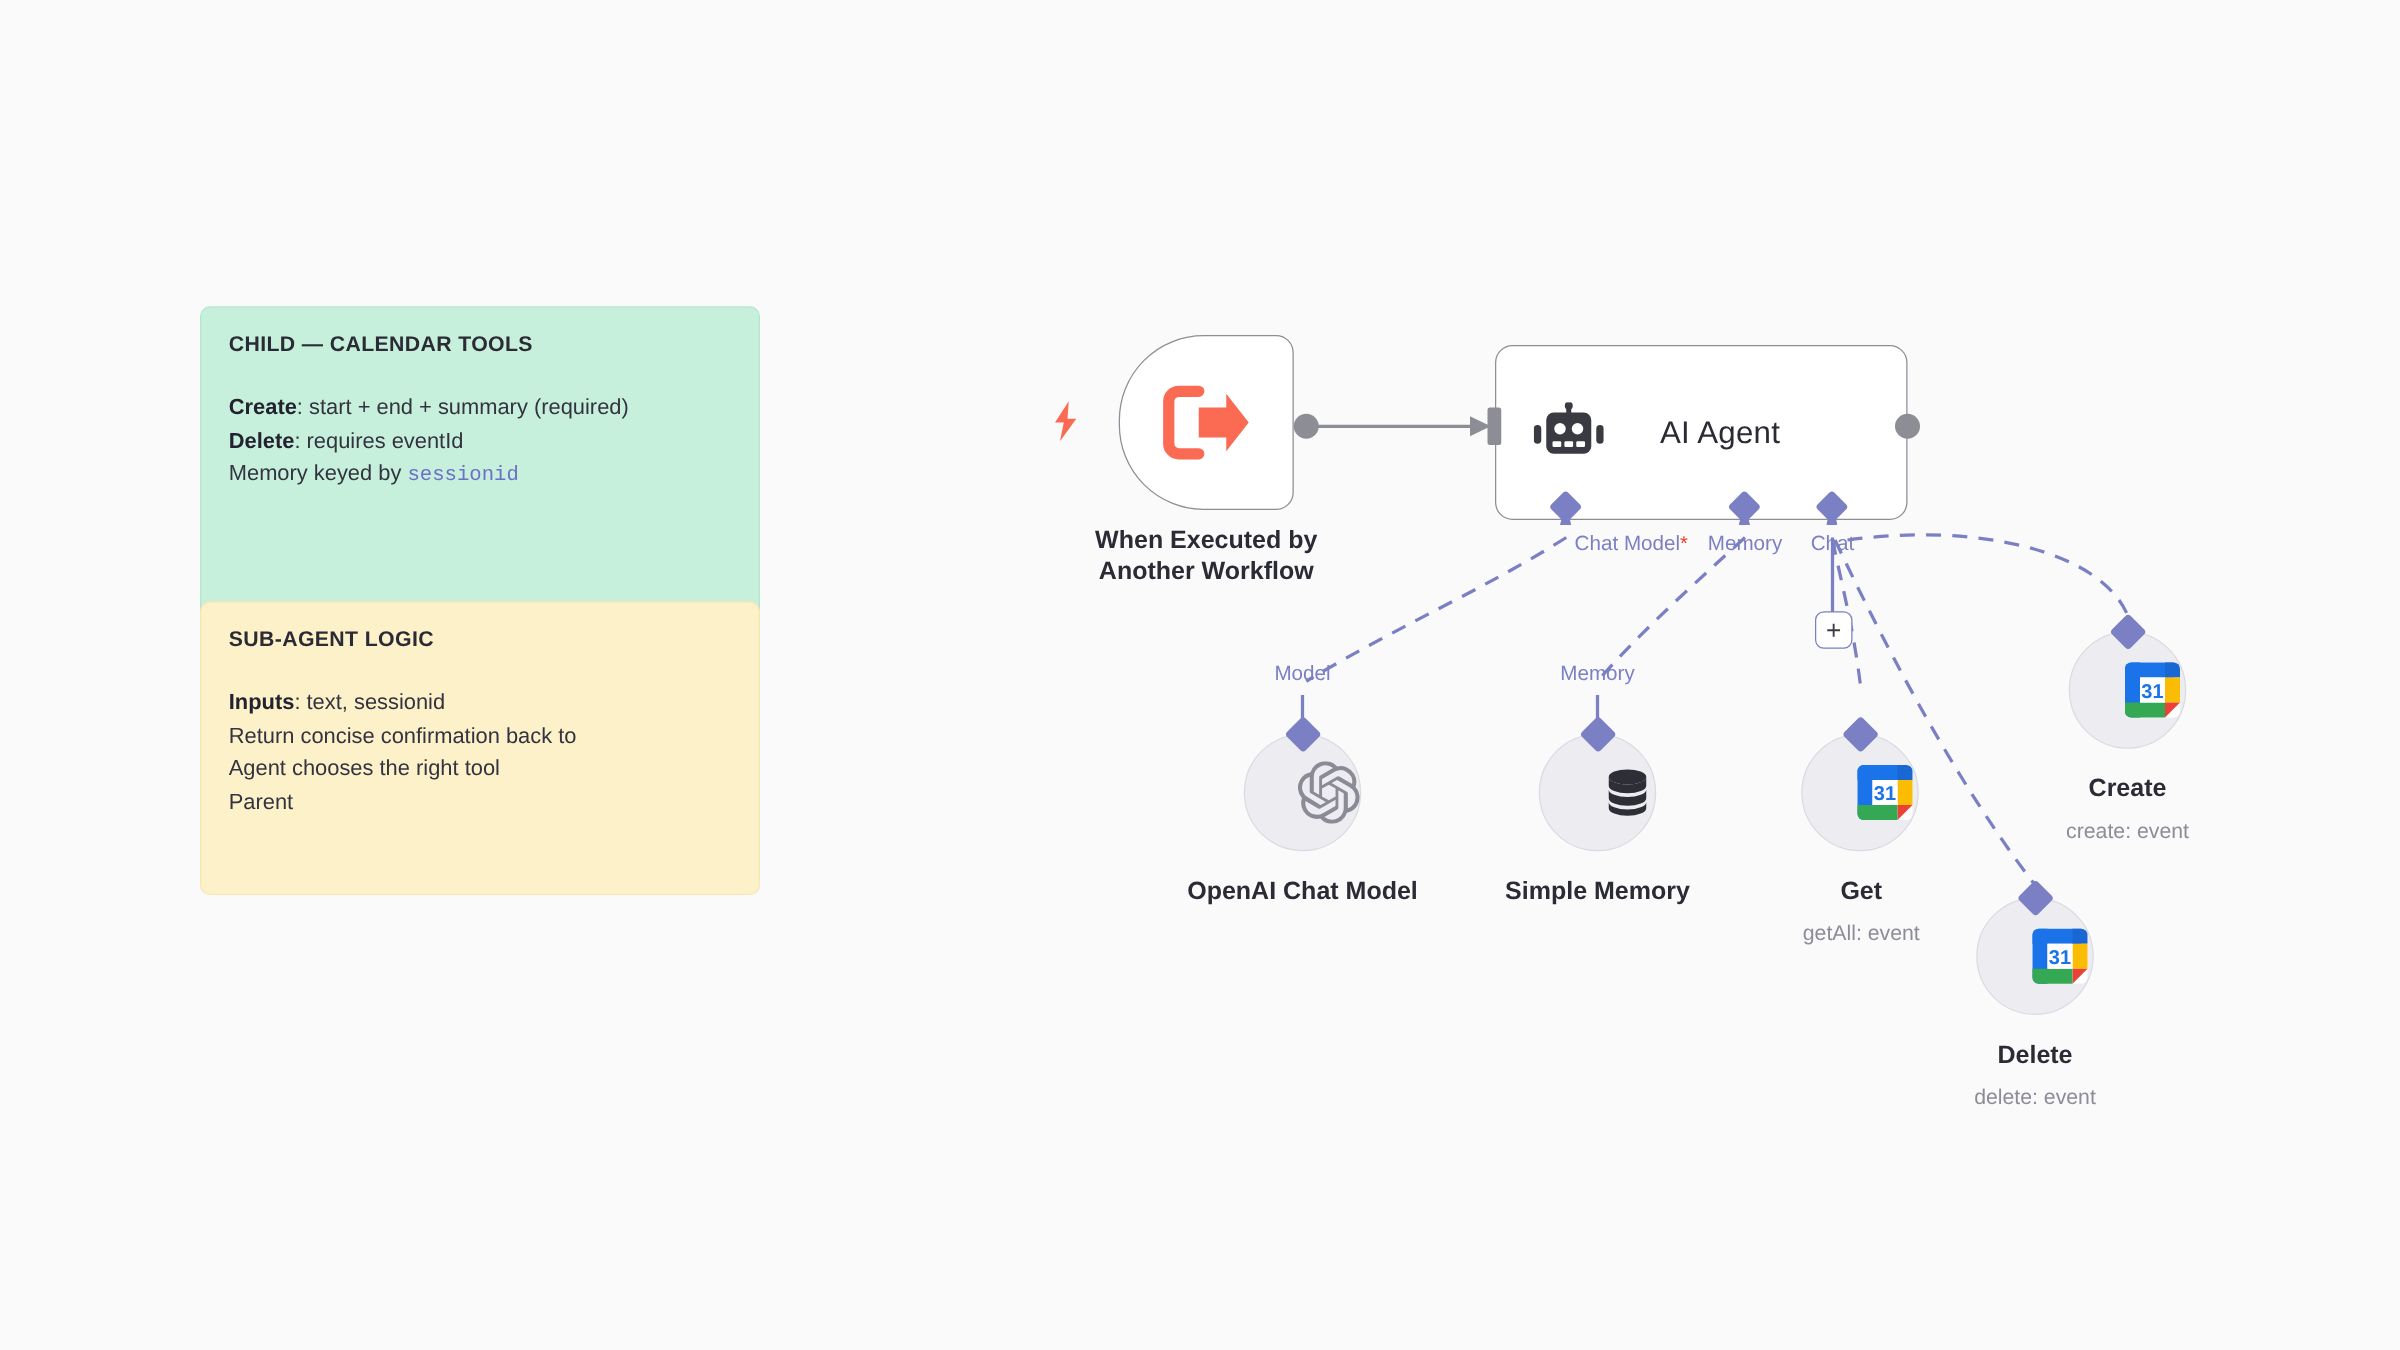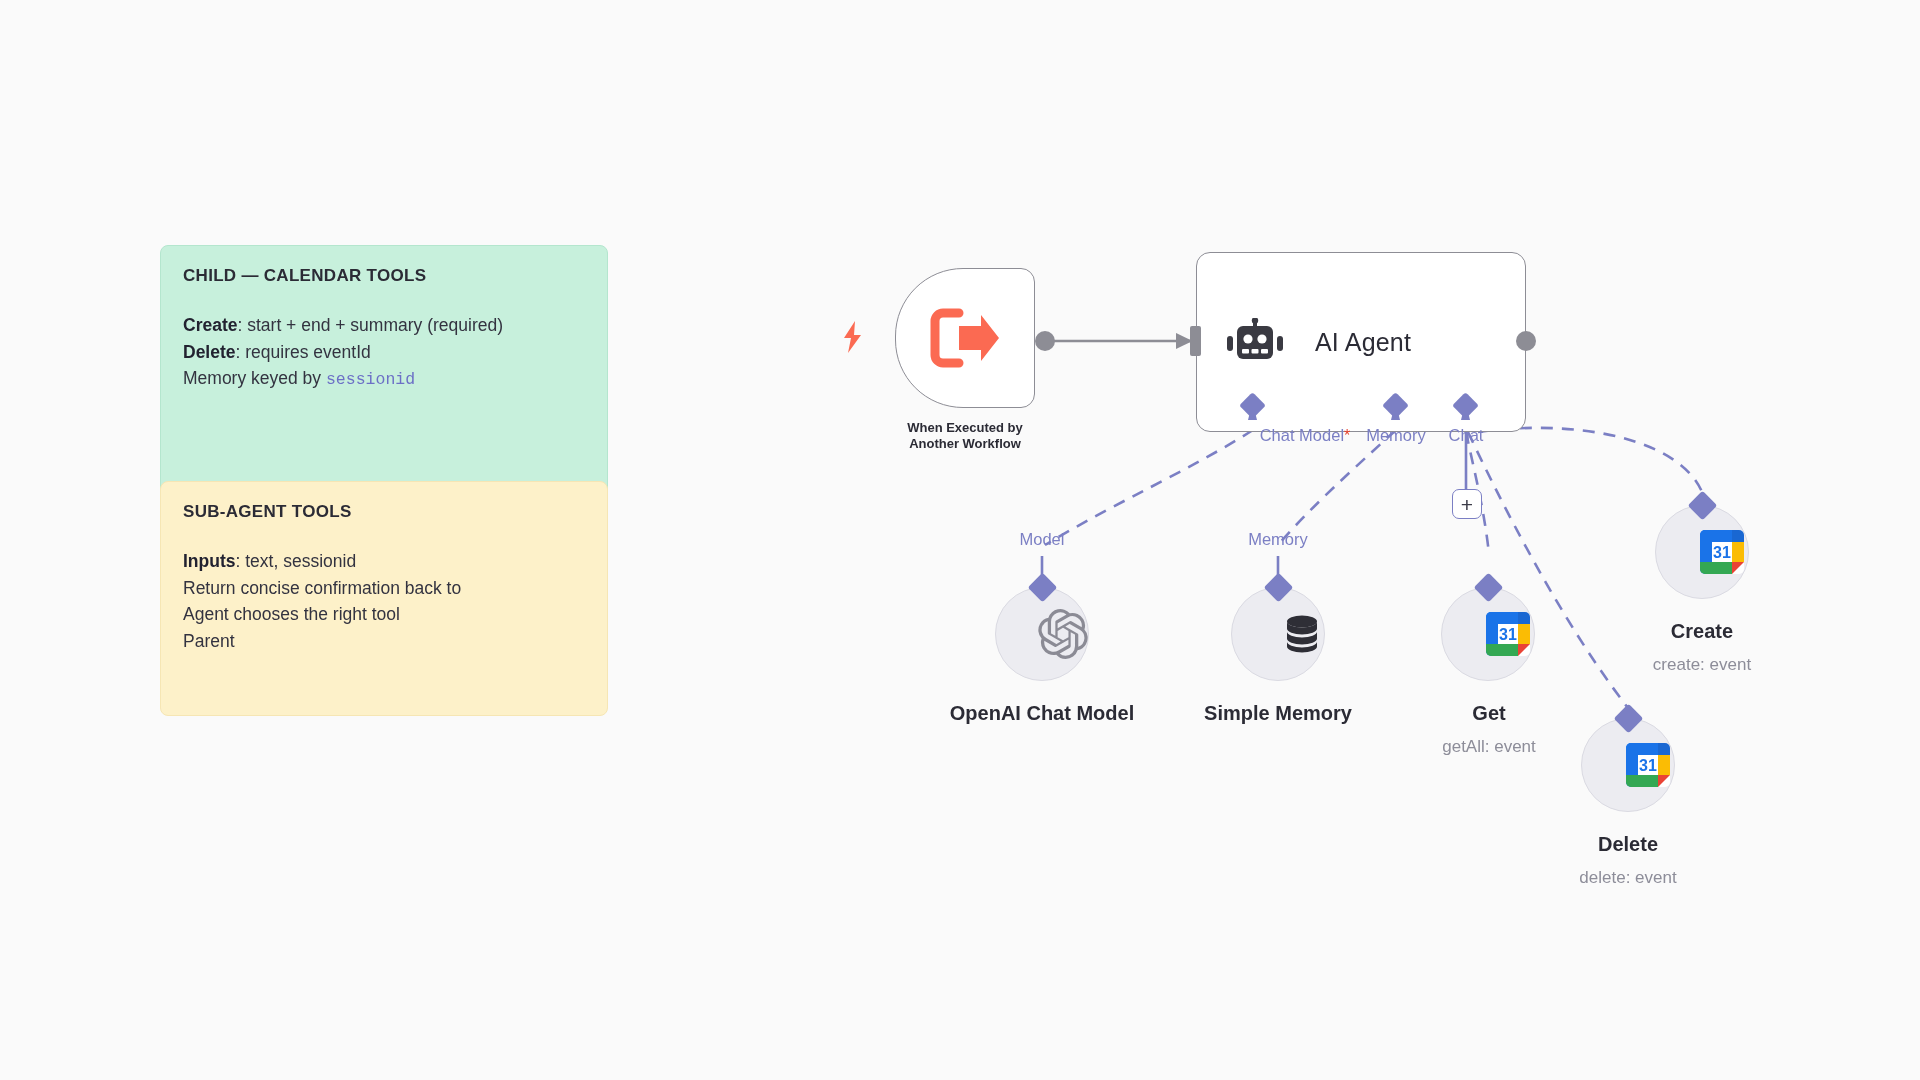--- a/index.html
+++ b/index.html
@@ -86,39 +86,39 @@
     left: 895px;
     top: 268px;
     width: 140px;
     height: 140px;
     border-radius: 68px 14px 14px 68px;
     justify-content: center;
   }
 
   #node-agent {
     left: 1196px;
-    top: 252px;
+    top: 276px;
     width: 330px;
-    height: 180px;
+    height: 140px;
     border-radius: 14px;
     padding-left: 30px;
-    gap: 32px;
+    gap: 45px;
   }
 
   .node-title-main {
     font-size: 25px;
     color: #2b2b35;
     letter-spacing: 0.2px;
   }
 
   
   .caption-main {
     position: absolute;
     text-align: center;
-    font-size: 13px;
+    font-size: 20px;
     font-weight: bold;
     color: #2b2b35;
     line-height: 1.26;
     width: 330px;
   }
   #caption-trigger {
     left: 800px;
     top: 420px;
     width: 330px;
   }
@@ -262,21 +262,21 @@
     </p>
     <p class="sticky-line">
       <b>Delete</b><span>: requires eventId</span>
     </p>
     <p class="sticky-line">
       <span>Memory keyed by </span><span class="code">sessionid</span>
     </p>
   </div>
 
   <div class="sticky" id="note-yellow">
-    <p class="sticky-title">SUB-AGENT TOOLS</p>
+    <p class="sticky-title">SUB-AGENT LOGIC</p>
     <p class="sticky-line">
       <b>Inputs</b><span>: text, sessionid</span>
     </p>
     <p class="sticky-line">
       <span>Return concise confirmation back to</span>
     </p>
     <p class="sticky-line">
       <span>Agent chooses the right tool</span>
     </p>
     <p class="sticky-line">

